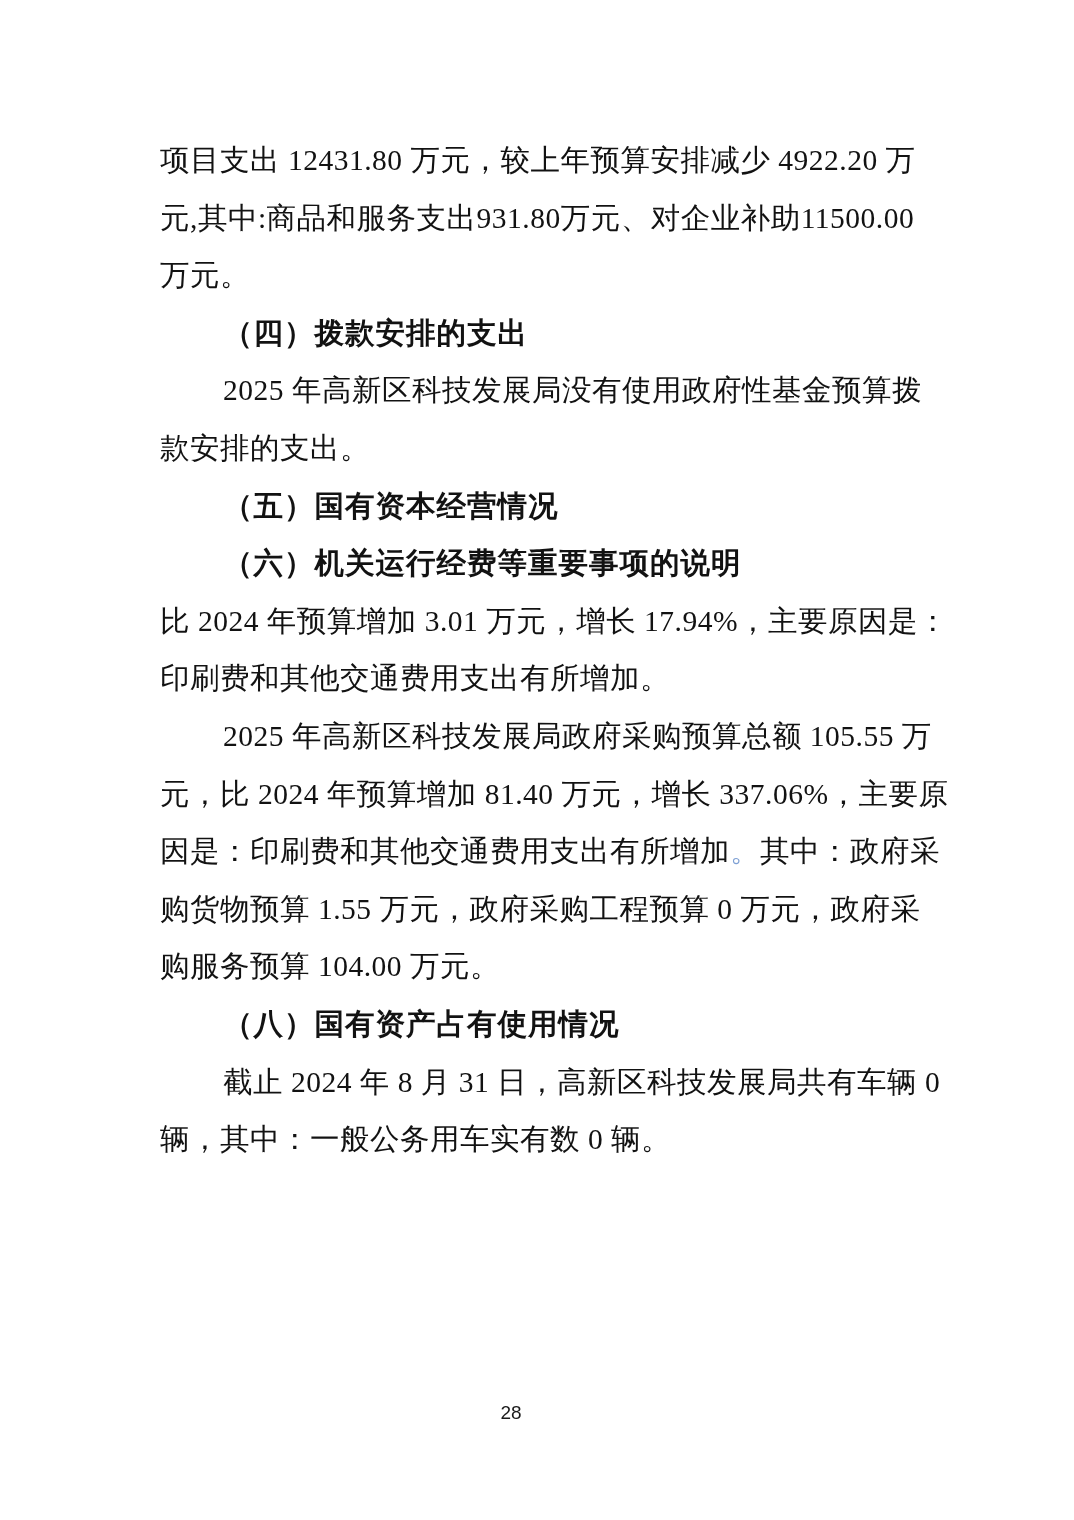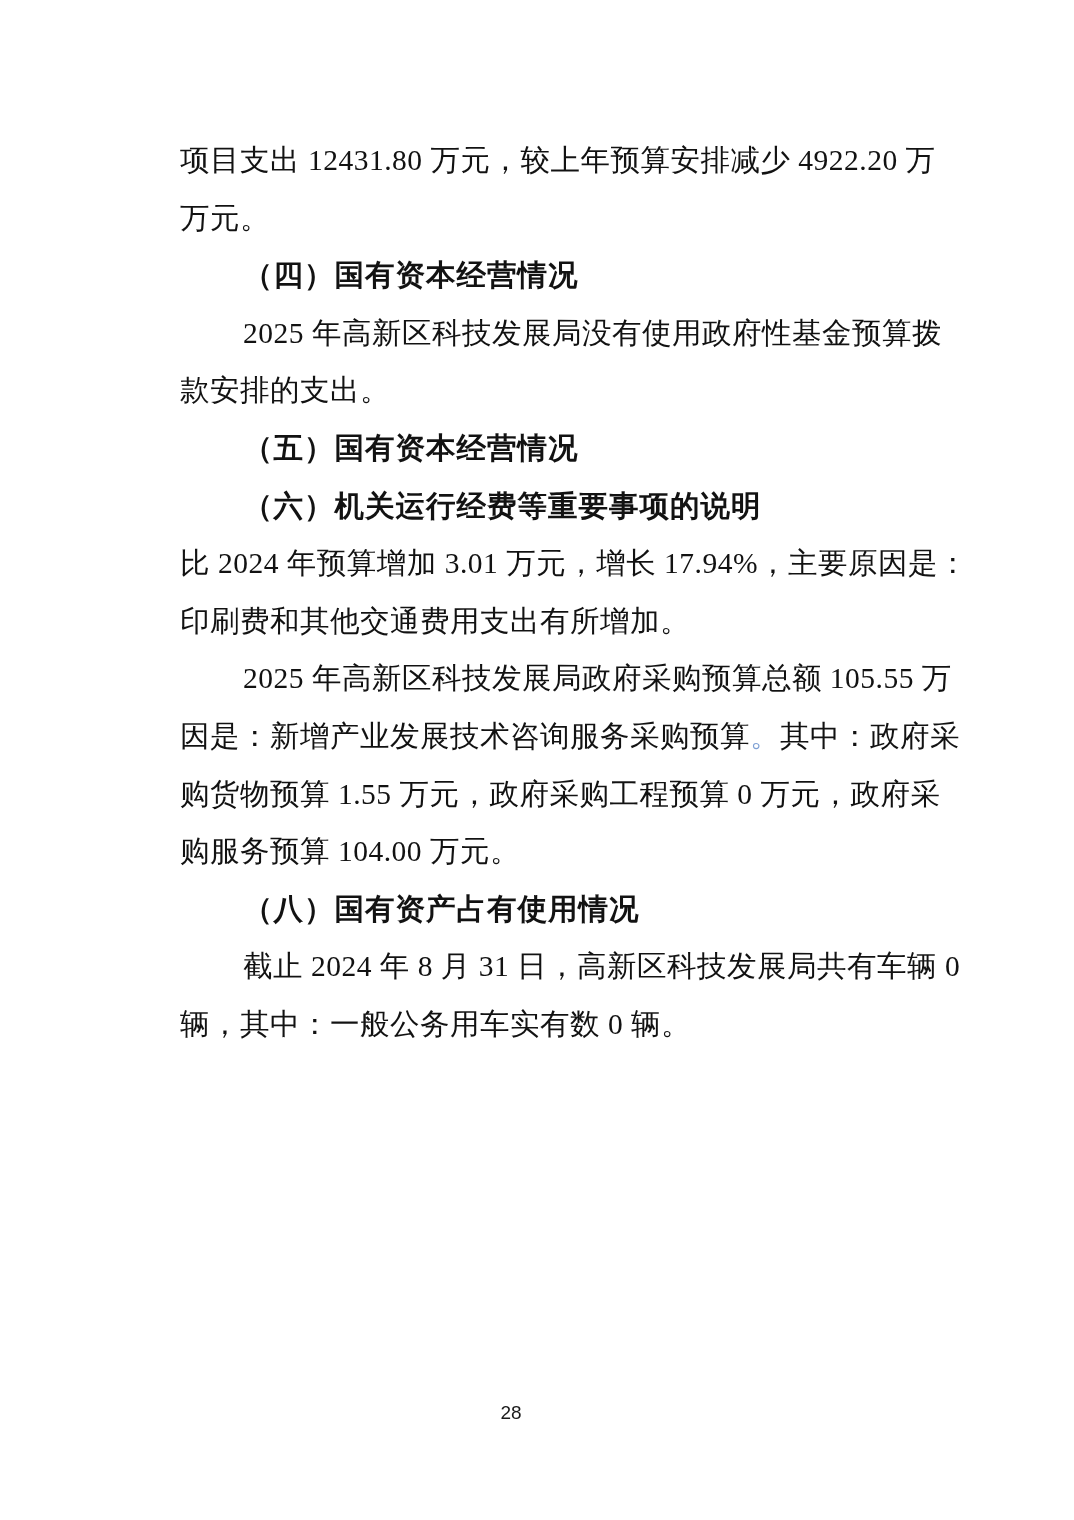--- a/index.html
+++ b/index.html
@@ -25,21 +25,20 @@
     top:132px;
     width:753px;
     color:var(--text);
   }
   .line{
     height:57.6px;
     line-height:57.6px;
     font-size:29.5px;
     white-space:nowrap;
     letter-spacing:0.5px;
-    margin-left:20px;
   }
   .line.justify{
     text-align:justify;
     text-align-last:justify;
   }
   .line.indent{
     padding-left:63px;
   }
   .line.heading{
     font-weight:bold;
@@ -59,35 +58,37 @@
     color:#1a1a1a;
   }
 </style>
 </head>
 <body>
 
 <div class="page">
   <div class="text-block">
 
     <div class="line justify">项目支出 12431.80 万元，较上年预算安排减少 4922.20 万</div>
+    <div class="line justify">元,其中:商品和服务支出931.80万元、对企业补助11500.00</div>
     <div class="line">万元。</div>
 
-    <div class="line heading indent">（四）国有资本经营情况</div>
+    <div class="line heading indent">（四）拨款安排的支出</div>
     <div class="line justify indent">2025 年高新区科技发展局没有使用政府性基金预算拨</div>
     <div class="line">款安排的支出。</div>
 
     <div class="line heading indent">（五）国有资本经营情况</div>
 
     <div class="line heading indent">（六）机关运行经费等重要事项的说明</div>
     <div class="line justify">比 2024 年预算增加 3.01 万元，增长 17.94%，主要原因是：</div>
     <div class="line">印刷费和其他交通费用支出有所增加。</div>
 
     <div class="line justify indent">2025 年高新区科技发展局政府采购预算总额 105.55 万</div>
+    <div class="line justify">元，比 2024 年预算增加 81.40 万元，增长 337.06%，主要原</div>
     <div class="line justify">
-      <span>因是：新增产业发展技术咨询服务采购预算</span><span class="blue">。</span><span>其中：政府采</span>
+      <span>因是：印刷费和其他交通费用支出有所增加</span><span class="blue">。</span><span>其中：政府采</span>
     </div>
     <div class="line justify">购货物预算 1.55 万元，政府采购工程预算 0 万元，政府采</div>
     <div class="line">购服务预算 104.00 万元。</div>
 
     <div class="line heading indent">（八）国有资产占有使用情况</div>
     <div class="line justify indent">截止 2024 年 8 月 31 日，高新区科技发展局共有车辆 0</div>
     <div class="line">辆，其中：一般公务用车实有数 0 辆。</div>
 
   </div>
 

